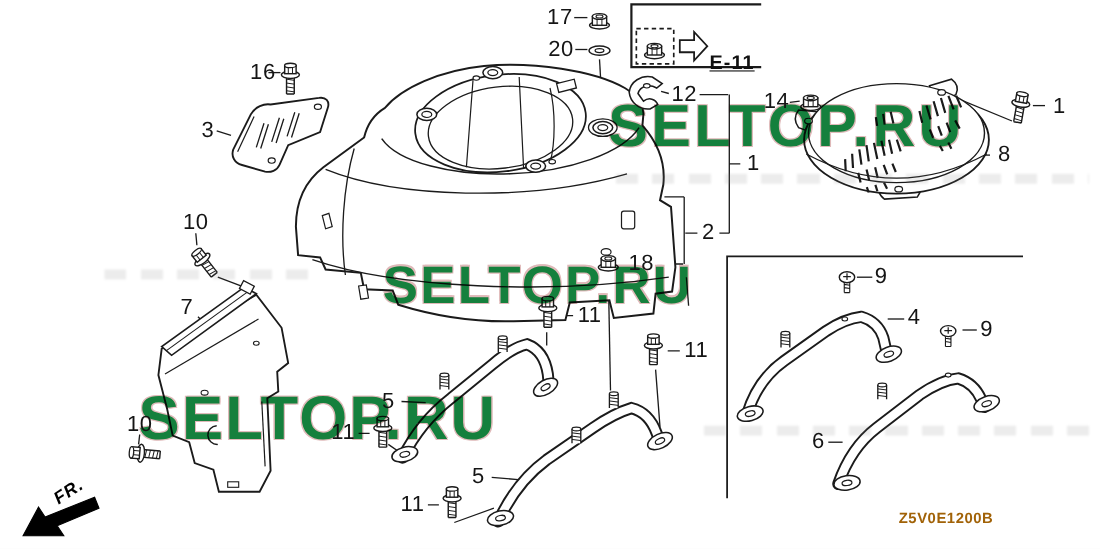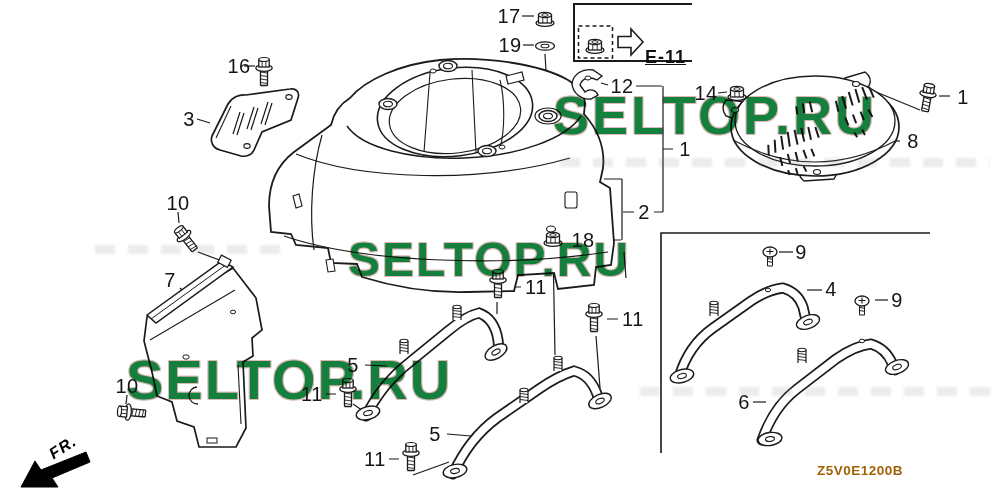--- a/index.html
+++ b/index.html
@@ -255,21 +255,21 @@
   </svg>
 
   <div id="wm-layer">
       <div class="wm" style="left: 553px; top: 88px; font-size: 54px; letter-spacing: 3px;">SELTOP.RU</div>
       <div class="wm" style="left: 348px; top: 236px; font-size: 48px; letter-spacing: 2px;">SELTOP.RU</div>
       <div class="wm" style="left: 126px; top: 352px; font-size: 56px; letter-spacing: 2px;">SELTOP.RU</div>
     </div>
 
   <div id="callout-layer">
       <div class="callout" style="left: 509px; top: 16px;">17</div>
-      <div class="callout" style="left: 510px; top: 45px;">19</div>
+      <div class="callout" style="left: 510px; top: 45px;">20</div>
       <div class="callout" style="left: 239px; top: 66px;">16</div>
       <div class="callout" style="left: 189px; top: 119px;">3</div>
       <div class="callout" style="left: 622px; top: 86px;">12</div>
       <div class="callout" style="left: 706px; top: 93px;">14</div>
       <div class="callout" style="left: 963px; top: 97px;">1</div>
       <div class="callout" style="left: 913px; top: 141px;">8</div>
       <div class="callout" style="left: 685px; top: 149px;">1</div>
       <div class="callout" style="left: 644px; top: 212px;">2</div>
       <div class="callout" style="left: 583px; top: 240px;">18</div>
       <div class="callout" style="left: 178px; top: 203px;">10</div>

